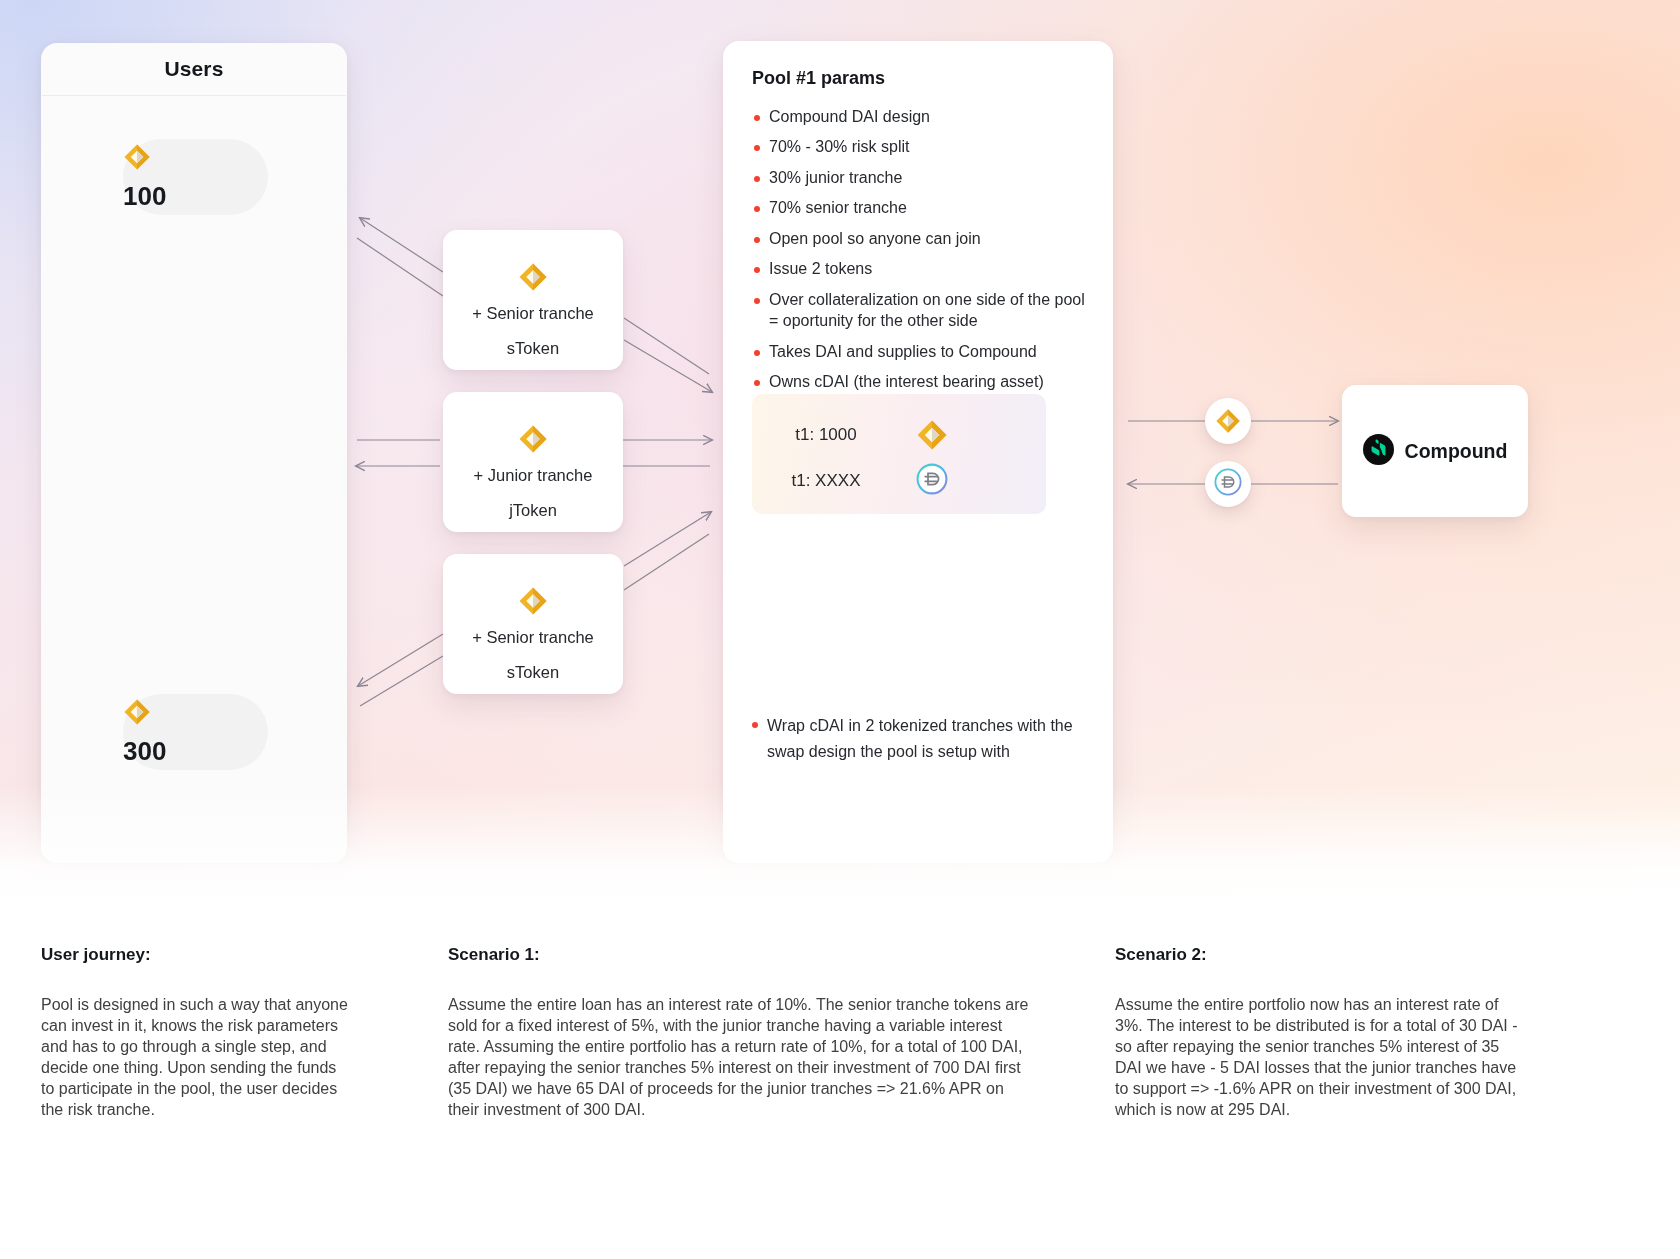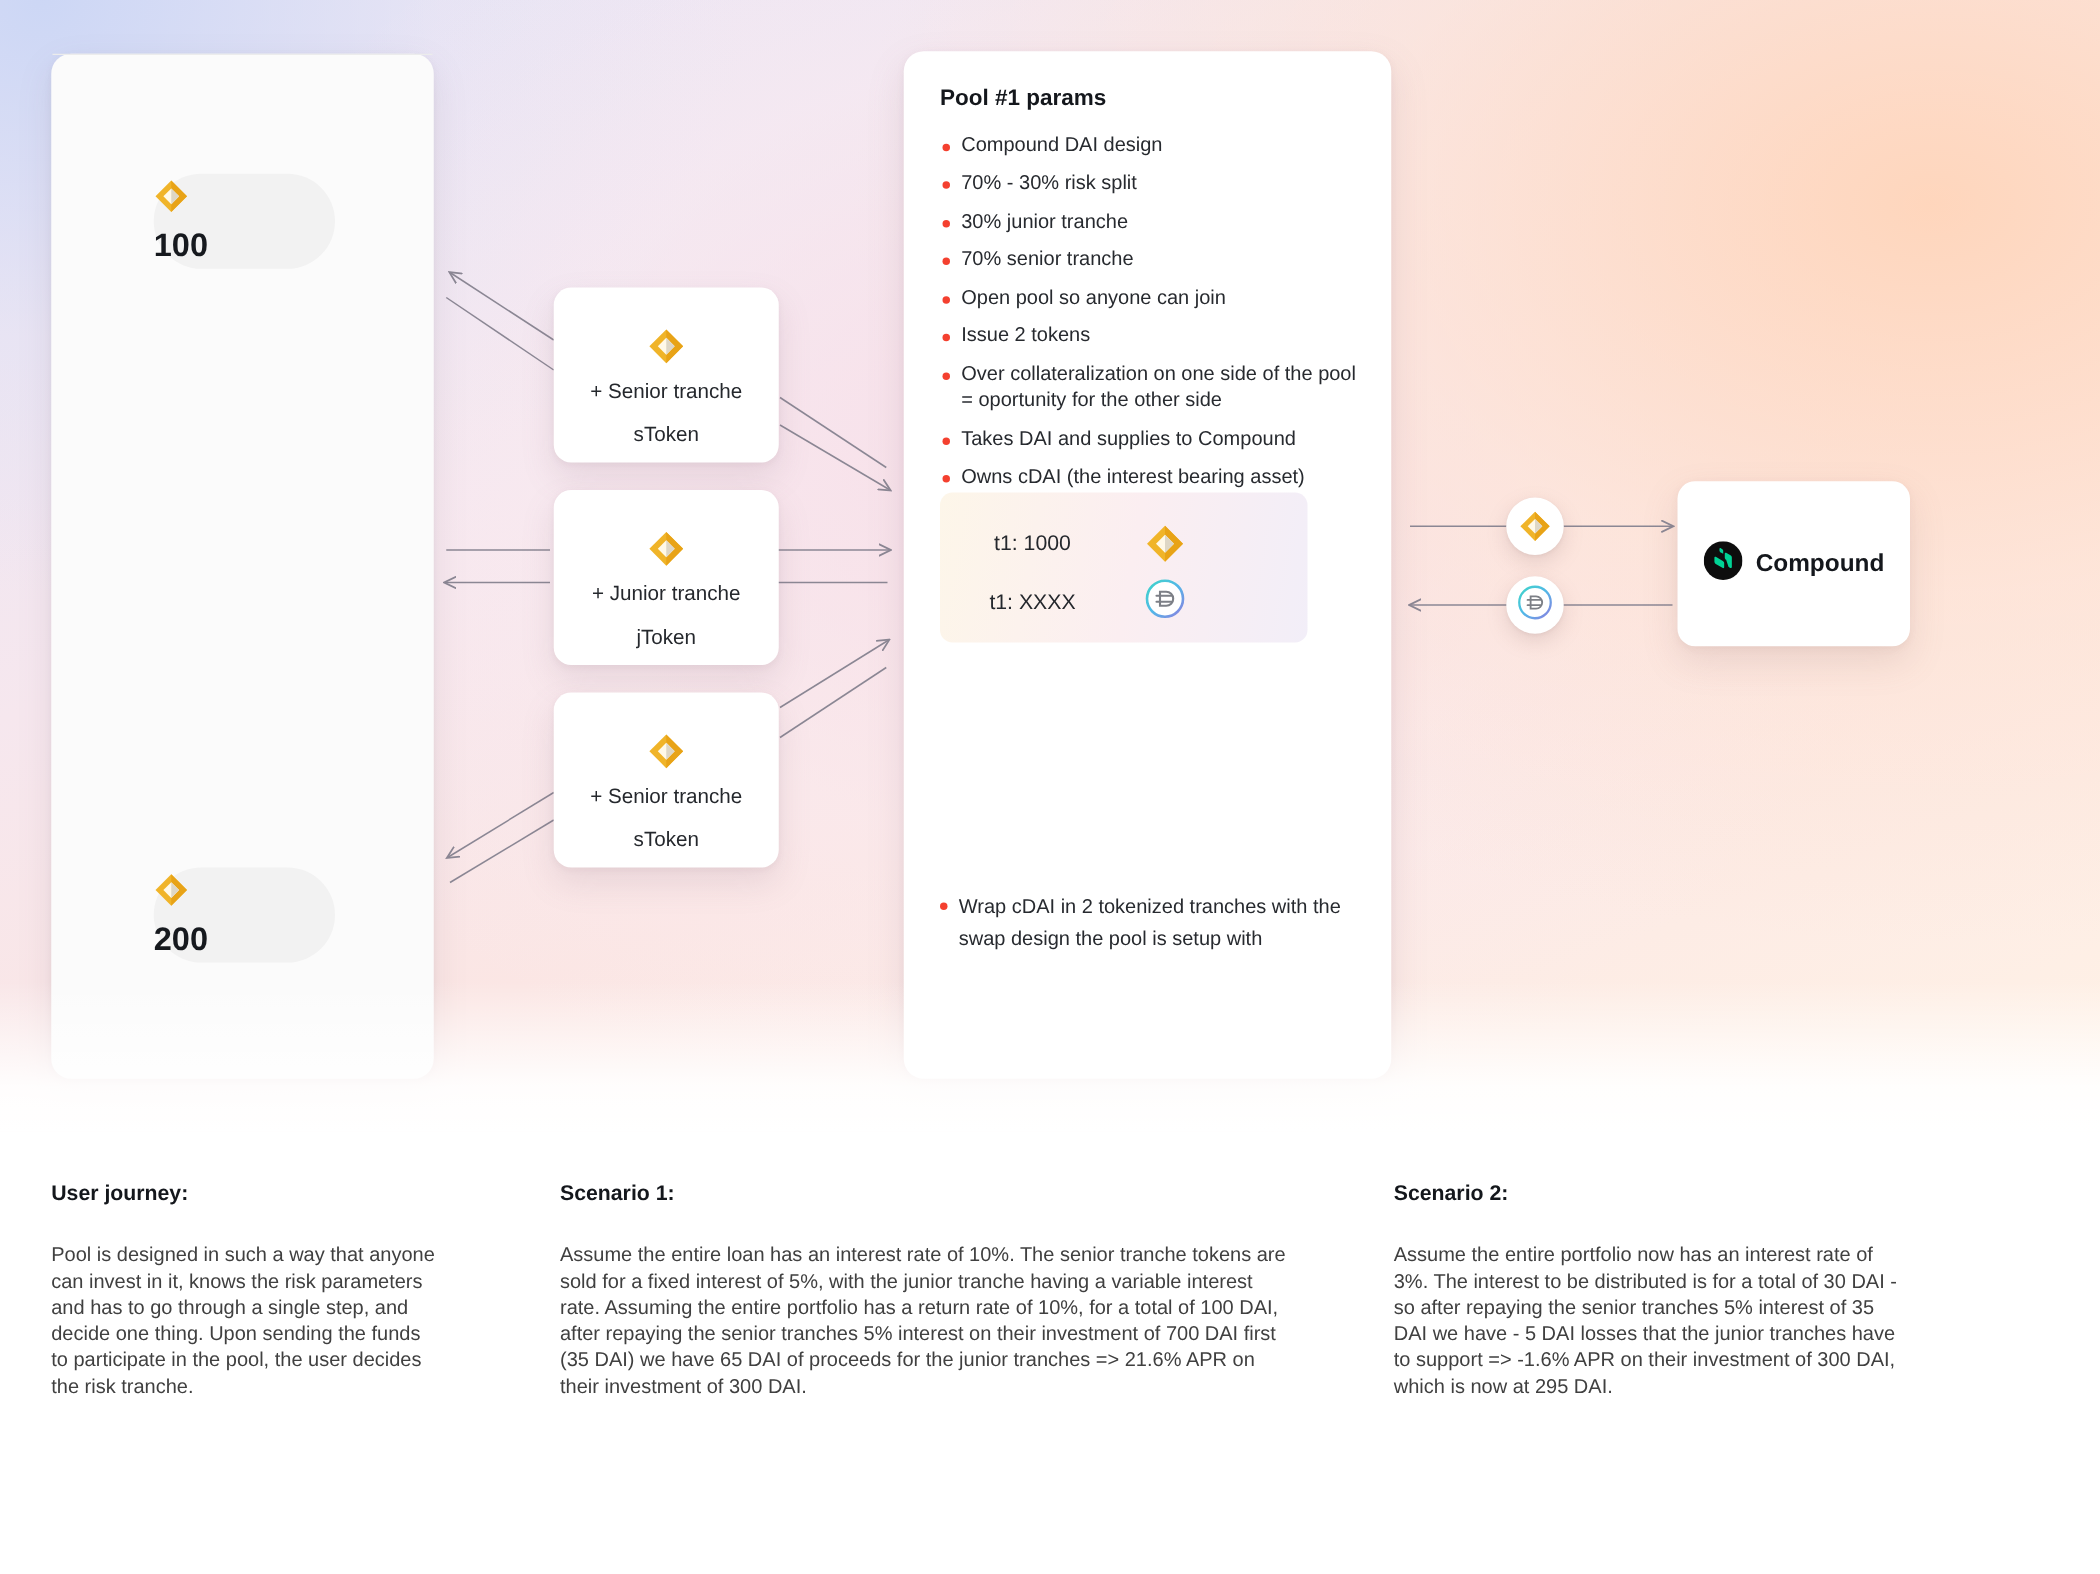--- a/index.html
+++ b/index.html
@@ -159,20 +159,21 @@
       <line x1="443" y1="634" x2="358" y2="686" marker-end="url(#ah)"></line>
       <line x1="443" y1="656" x2="360" y2="706"></line>
 
       <line x1="1128" y1="421" x2="1338" y2="421" marker-end="url(#ah)"></line>
 
       <line x1="1338" y1="484" x2="1128" y2="484" marker-end="url(#ah)"></line>
     </g>
   </svg>
 
   <div id="users-panel">
+    <div id="users-title">Users</div>
     <div id="users-divider"></div>
 
     <div class="user-pill" id="user-pill-0">
       <span class="diamond">
         <svg width="28" height="28" viewBox="0 0 40 40">
           <path d="M20 2 L38 20 L20 38 L2 20 Z" fill="#f0b429"></path>
           <path d="M20 2 L38 20 L20 38 Z" fill="#e8a317"></path>
           <path d="M20 11 L29 20 L20 29 L11 20 Z" fill="#fff9e8"></path>
           <path d="M20 11 L29 20 L20 29 Z" fill="#ded7c6"></path>
         </svg>
@@ -183,21 +184,21 @@
 
     <div class="user-pill" id="user-pill-2">
       <span class="diamond">
         <svg width="28" height="28" viewBox="0 0 40 40">
           <path d="M20 2 L38 20 L20 38 L2 20 Z" fill="#f0b429"></path>
           <path d="M20 2 L38 20 L20 38 Z" fill="#e8a317"></path>
           <path d="M20 11 L29 20 L20 29 L11 20 Z" fill="#fff9e8"></path>
           <path d="M20 11 L29 20 L20 29 Z" fill="#ded7c6"></path>
         </svg>
       </span>
-      <span class="amount">200</span>
+      <span class="amount">300</span>
     </div>
   </div>
 
   <div class="tranche-card" id="tranche-0">
     <span class="diamond">
       <svg width="30" height="30" viewBox="0 0 40 40">
         <path d="M20 2 L38 20 L20 38 L2 20 Z" fill="#f0b429"></path>
         <path d="M20 2 L38 20 L20 38 Z" fill="#e8a317"></path>
         <path d="M20 11 L29 20 L20 29 L11 20 Z" fill="#fff9e8"></path>
         <path d="M20 11 L29 20 L20 29 Z" fill="#ded7c6"></path>

